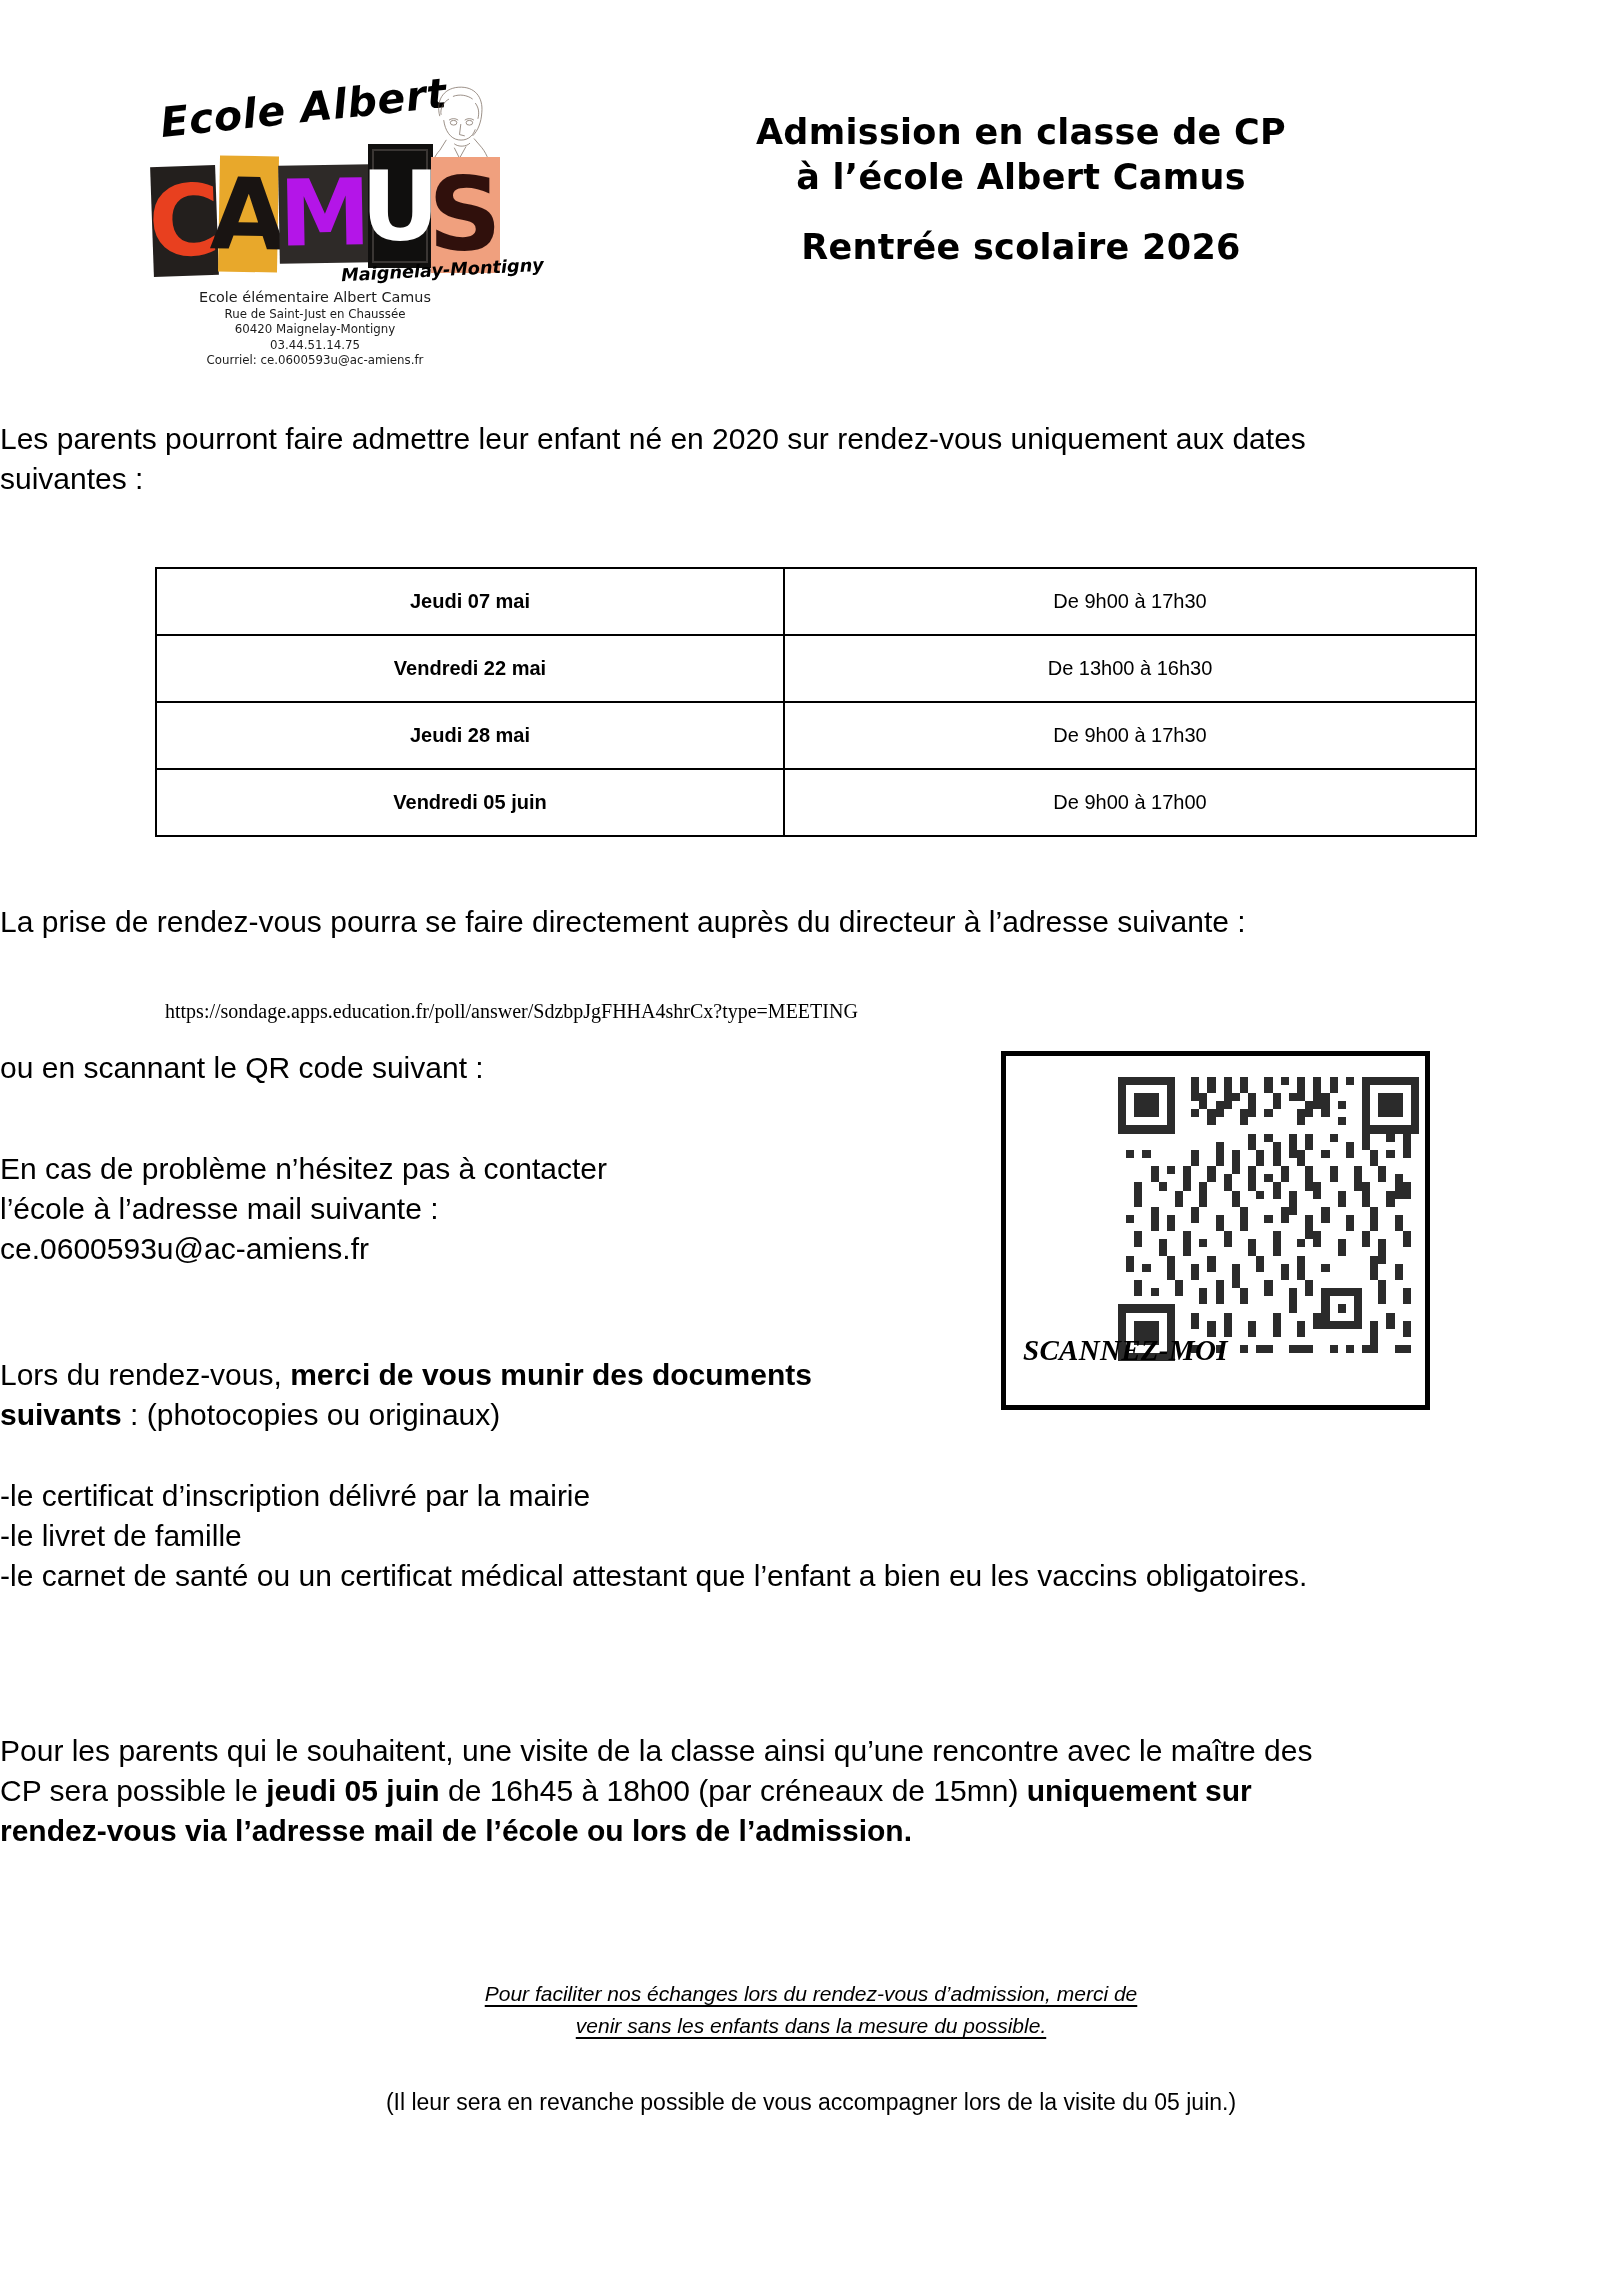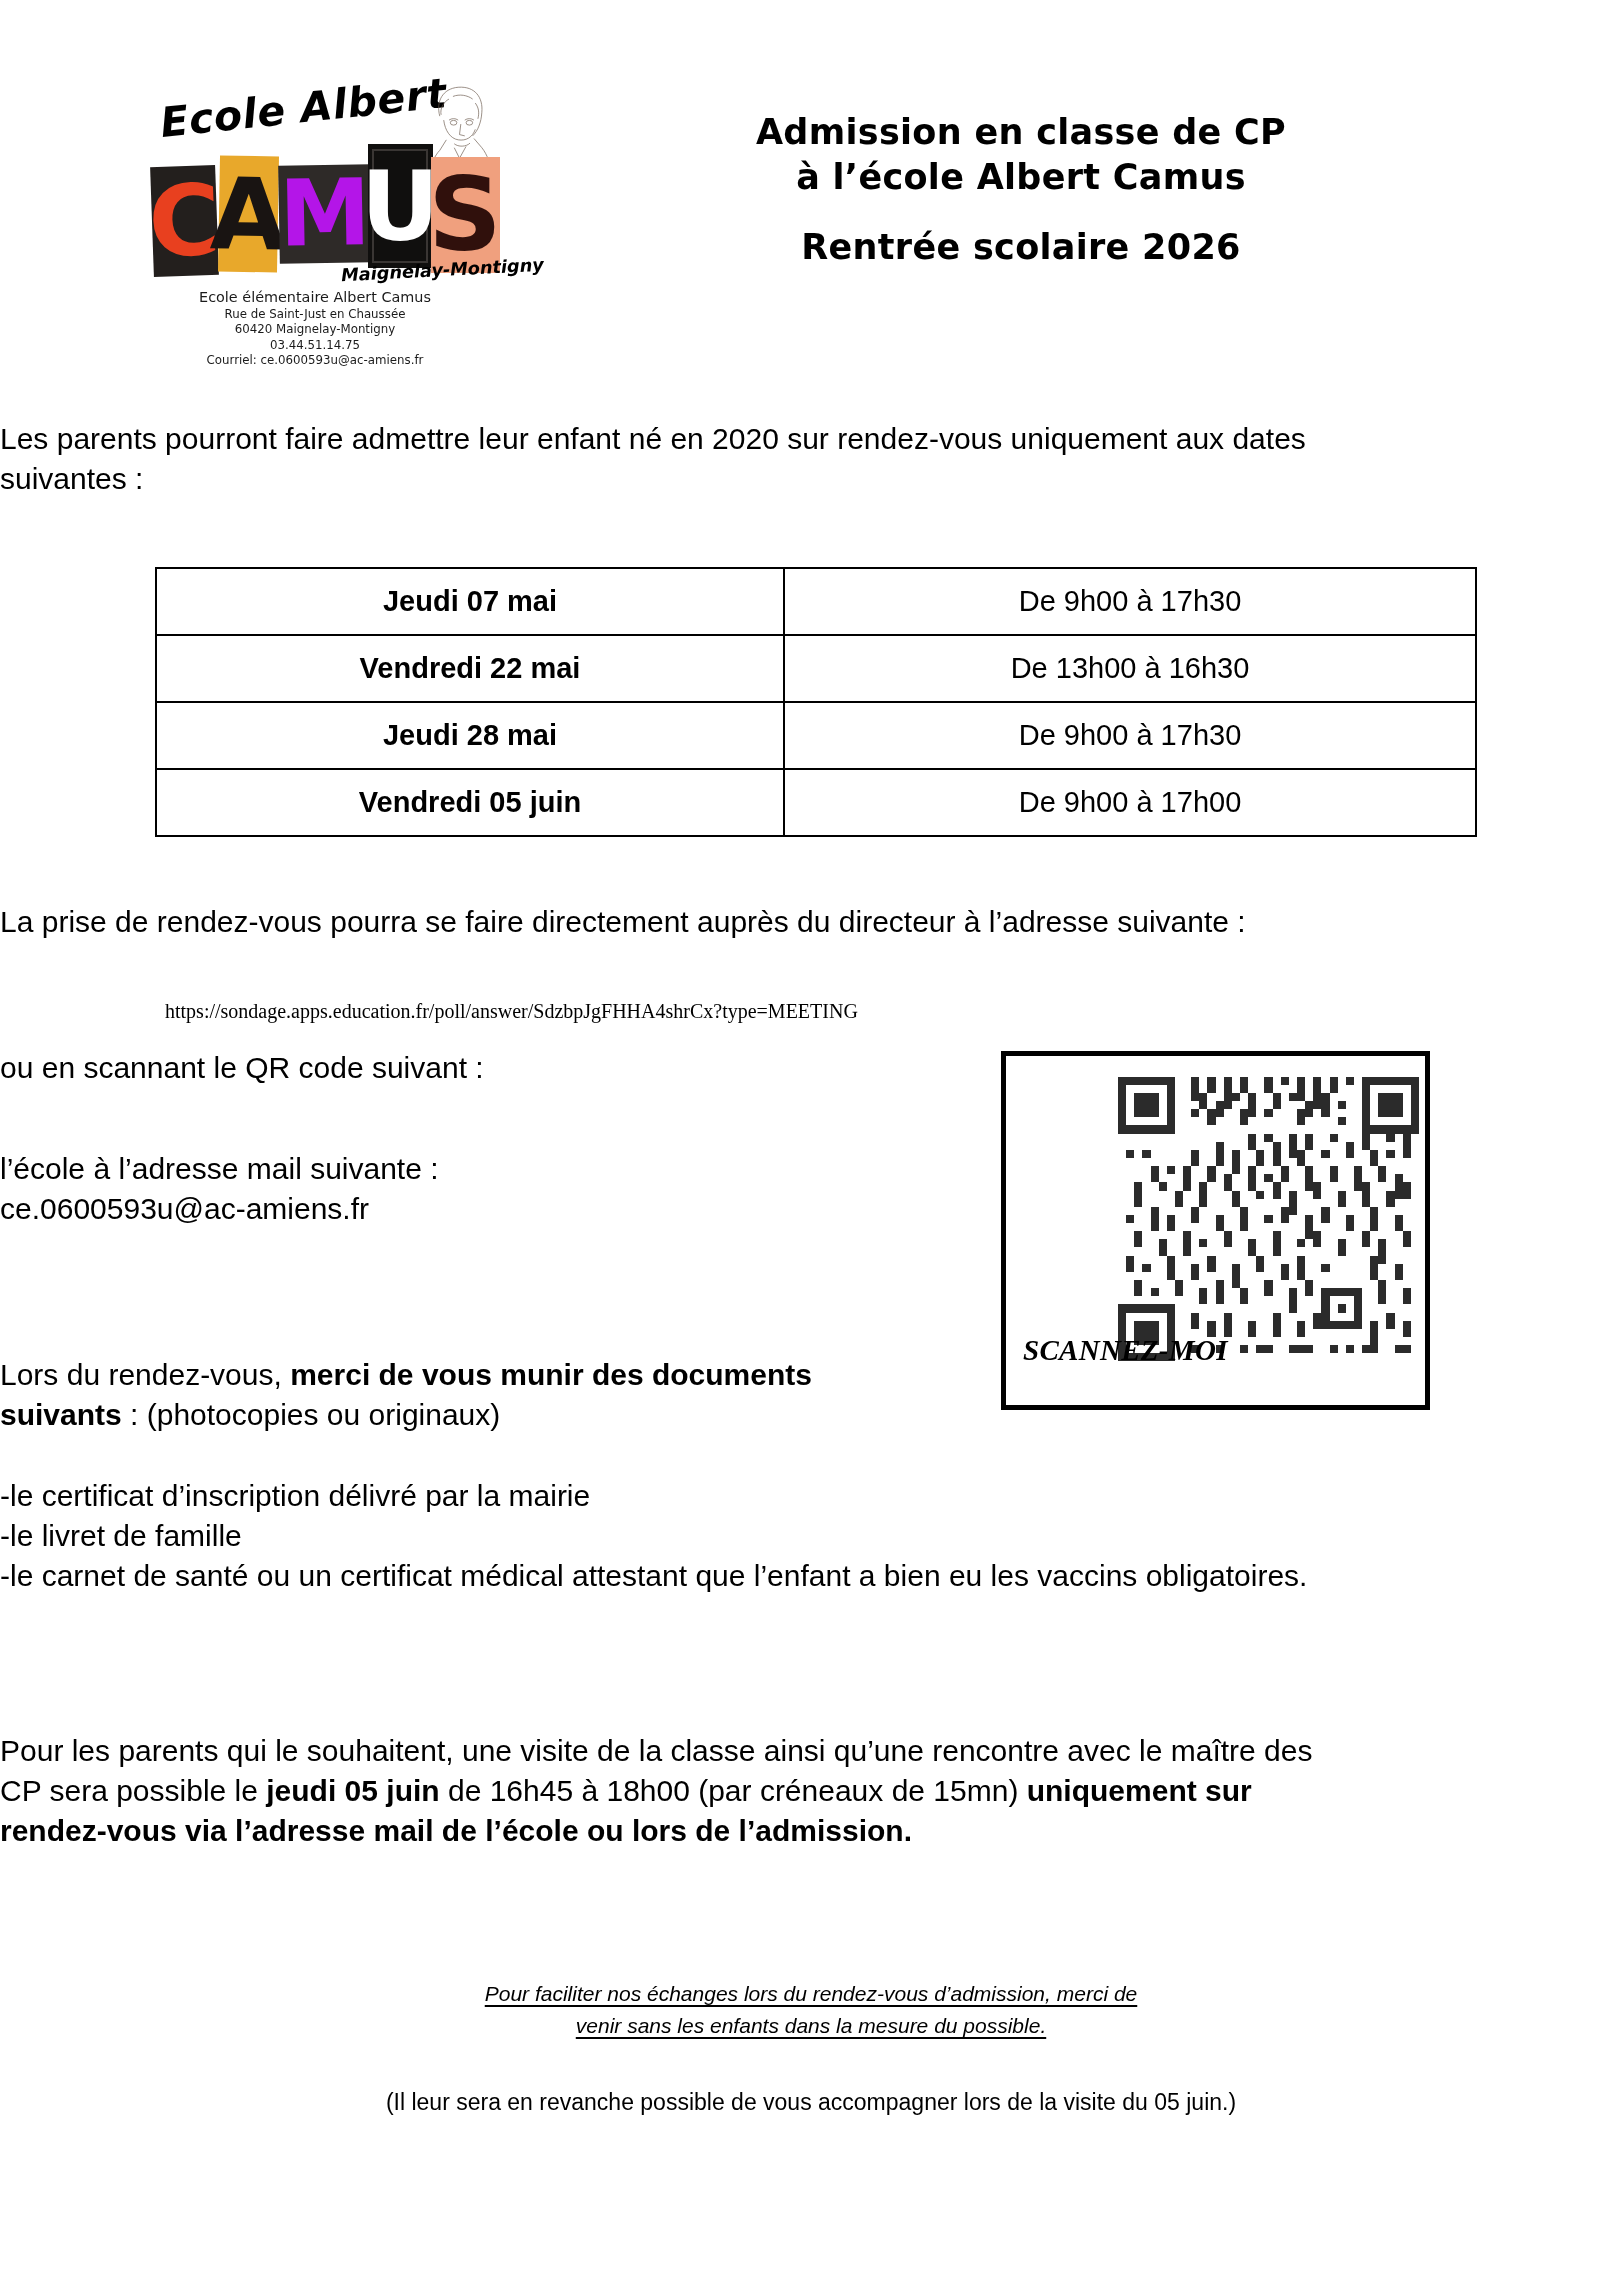--- a/index.html
+++ b/index.html
@@ -162,21 +162,21 @@
     position: absolute;
     left: 155px;
     top: 567px;
     width: 1312px;
     border-collapse: collapse;
     table-layout: fixed;
   }
   .sched td {
     border: 2px solid #000000;
     height: 63px;
-    font-size: 29px;
+    font-size: 20px;
     text-align: center;
     vertical-align: middle;
     font-family: "Liberation Sans", sans-serif;
   }
   .sched td.day { width: 624px; font-weight: bold; }
   .sched td.hours { width: 688px; font-weight: normal; margin-top: 26px; }
 
   
   .rdv { top: 902px; left: 0; width: 1315px; }
   .url-line {
@@ -330,20 +330,21 @@
       <td class="hours">De 9h00 à 17h00</td>
     </tr>
   </tbody>
 </table>
 
 <p class="para blk rdv">La prise de rendez-vous pourra se faire directement auprès du directeur à l’adresse suivante :</p>
 <div class="url-line">https://sondage.apps.education.fr/poll/answer/SdzbpJgFHHA4shrCx?type=MEETING</div>
 <p class="para blk qr-line">ou en scannant le QR code suivant :</p>
 
 <div class="blk contact">
+  <p class="para">En cas de problème n’hésitez pas à contacter</p>
   <p class="para">l’école à l’adresse mail suivante :</p>
   <p class="para">ce.0600593u@ac-amiens.fr</p>
 </div>
 
 <div class="qr-box">
   <svg class="qr-img" viewBox="0 0 37 37" shape-rendering="crispEdges">
     <rect width="37" height="37" fill="#ffffff"></rect>
     <g fill="#2b2b2b">
       <rect x="0" y="1" width="7" height="7"></rect>
         <rect x="1" y="2" width="5" height="5" fill="#ffffff"></rect>

